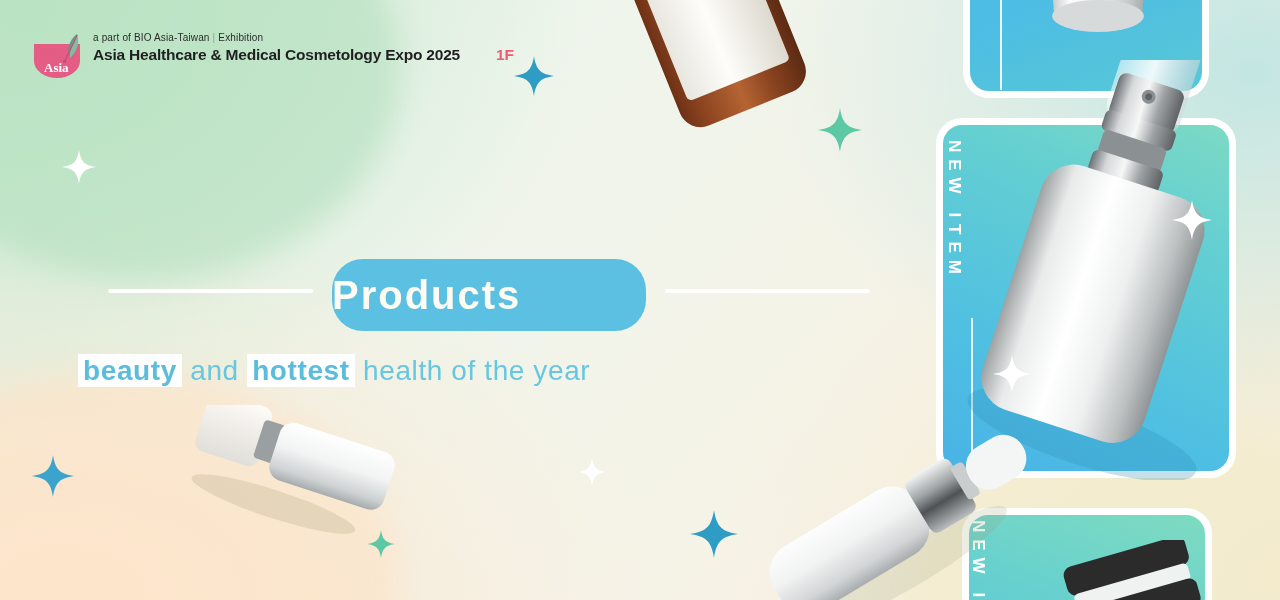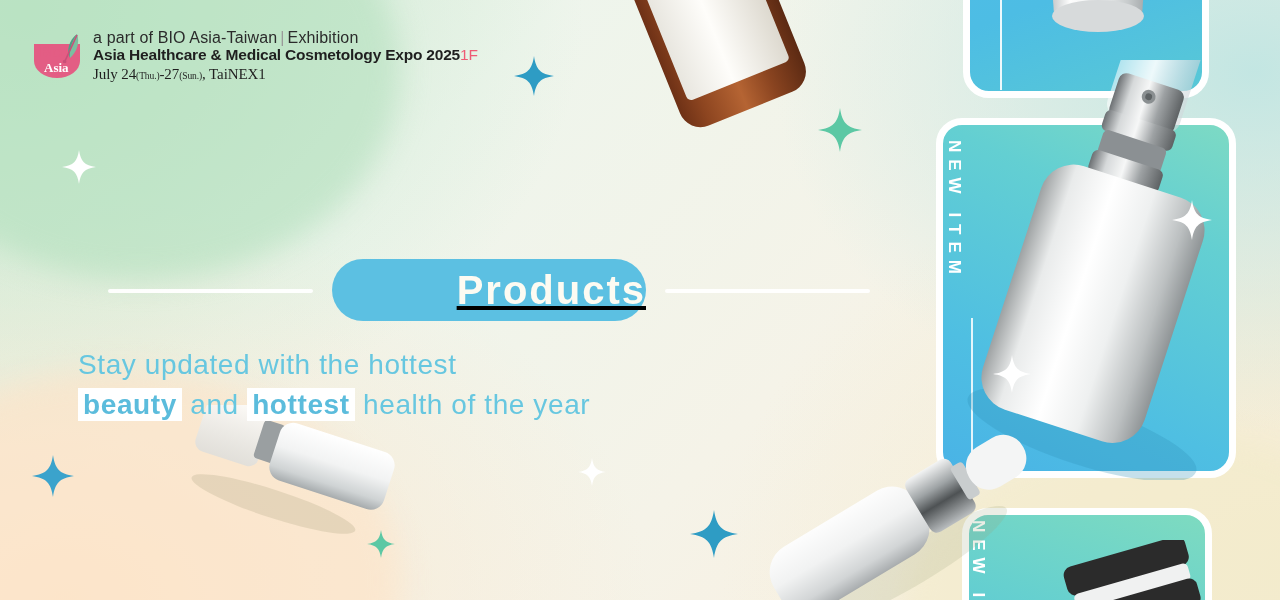--- a/index.html
+++ b/index.html
@@ -39,46 +39,46 @@
     font-size: 17px; color: #e35d84; letter-spacing: -0.5px;
   }
   .logo-asia {
     position: absolute; left: 14px; top: 30px;
     font-family: "Liberation Serif", serif; font-weight: bold;
     font-size: 13px; color: #ffffff;
   }
   .logo-leaf { position: absolute; left: 30px; top: 3px; }
 
   .head-text { padding-top: 1px; }
-  .head-line1 { font-size: 16px; color: #2b2b2b; letter-spacing: 0.15px; line-height: 14px; }
+  .head-line1 { font-size: 10px; color: #2b2b2b; letter-spacing: 0.15px; line-height: 14px; }
   .head-line1 .sep { color: #9a9a9a; padding: 0 3px; }
   .head-line2 { font-size: 15.5px; font-weight: bold; color: #1f1f1f; letter-spacing: -0.2px; line-height: 20px; white-space: nowrap; }
-  .head-line2 .floor { color: #ef5a74; font-weight: normal; padding-left: 0; }
+  .head-line2 .floor { color: #ef5a74; font-weight: bold; padding-left: 0; margin-left: 36px; }
   .head-line3 { font-family: "Liberation Serif", serif; font-size: 15px; color: #1f1f1f; line-height: 19px; letter-spacing: -0.1px; }
   .head-line3 .sm { font-size: 9.5px; }
 
   
   .headline {
     position: absolute; left: 72px; top: 152px;
     font-size: 108px; font-weight: bold; letter-spacing: -1px; line-height: 1.05;
     background: linear-gradient(90deg, #4fb4de 0%, #56bcdb 22%, #6bcbc9 58%, #84dcb4 84%, #8fe0ac 100%);
     -webkit-background-clip: text; background-clip: text;
     -webkit-text-fill-color: transparent; color: transparent;
     white-space: nowrap;
   }
 
   .rule { position: absolute; top: 289px; height: 4px; background: #ffffff; border-radius: 2px; opacity: .95; }
   .rule-left  { left: 108px;  width: 205px; }
   .rule-right { left: 665px;  width: 205px; }
 
   .pill {
     position: absolute; left: 332px; top: 259px;
-    width: 314px; height: 62px; border-radius: 31px;
+    width: 314px; height: 72px; border-radius: 31px;
     background: #5cc0e2;
-    display: flex; align-items: center; justify-content: flex-end; text-decoration: underline;
+    display: flex; align-items: center; justify-content: flex-start;
   }
   .pill-label {
     font-size: 40px; font-weight: bold; color: #fdfbf2; letter-spacing: 2px;
   }
 
   
   .subtitle {
     position: absolute; left: 78px; top: 348px;
     font-size: 28px; color: #67c7e0; line-height: 34px; letter-spacing: 0.6px;
   }
@@ -145,23 +145,20 @@
         <circle cx="4.6" cy="28.6" r="1.8" fill="#c94f78"></circle>
       </svg>
     </div>
 
     <div class="head-text">
       <div class="head-line1">
         <span>a part of BIO Asia-Taiwan</span><span class="sep">|</span><span>Exhibition</span>
       </div>
       <div class="head-line2">
         <span>Asia Healthcare &amp; Medical Cosmetology Expo 2025</span><span class="floor">1F</span>
-      </div>
-      <div class="head-line3">
-        <span>July 24</span><span class="sm">(Thu.)</span><span>-27</span><span class="sm">(Sun.)</span><span>, TaiNEX1</span>
       </div>
     </div>
   </div>
 
   <div class="card card-top"></div>
   <div class="vline vline-card-top"></div>
 
   <div class="card card-main"></div>
   <div class="vlabel vlabel-main">NEW ITEM</div>
   <div class="vline vline-main"></div>
@@ -310,21 +307,20 @@
 
 
   <div class="rule rule-left"></div>
   <div class="rule rule-right"></div>
 
   <div class="pill">
     <span class="pill-label">Products</span>
   </div>
 
   <div class="subtitle">
-    <span>Stay updated with the hottest</span>
     <span class="line2"><span class="hl">beauty</span><span> and </span><span class="hl">hottest</span><span> health of the year</span></span>
   </div>
 
   <div id="sparkle-layer">
       <svg class="spark" width="40" height="40" viewBox="0 0 100 100" style="left: 514px; top: 56px;">
         <path d="M50 0 C 55 34, 66 45, 100 50 C 66 55, 55 66, 50 100 C 45 66, 34 55, 0 50 C 34 45, 45 34, 50 0 Z" fill="#2e9cc4"></path>
       </svg>
       <svg class="spark" width="44" height="44" viewBox="0 0 100 100" style="left: 818px; top: 108px;">
         <path d="M50 0 C 55 34, 66 45, 100 50 C 66 55, 55 66, 50 100 C 45 66, 34 55, 0 50 C 34 45, 45 34, 50 0 Z" fill="#5cc8a4"></path>
       </svg>

